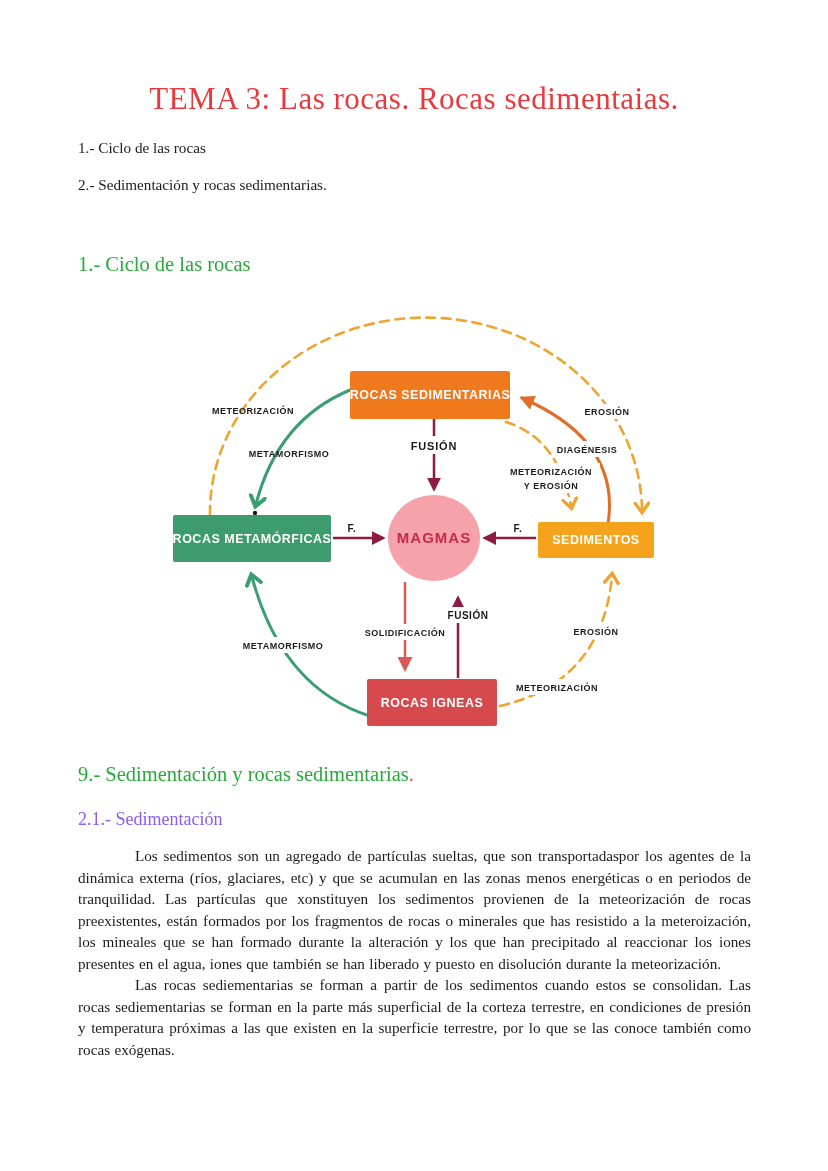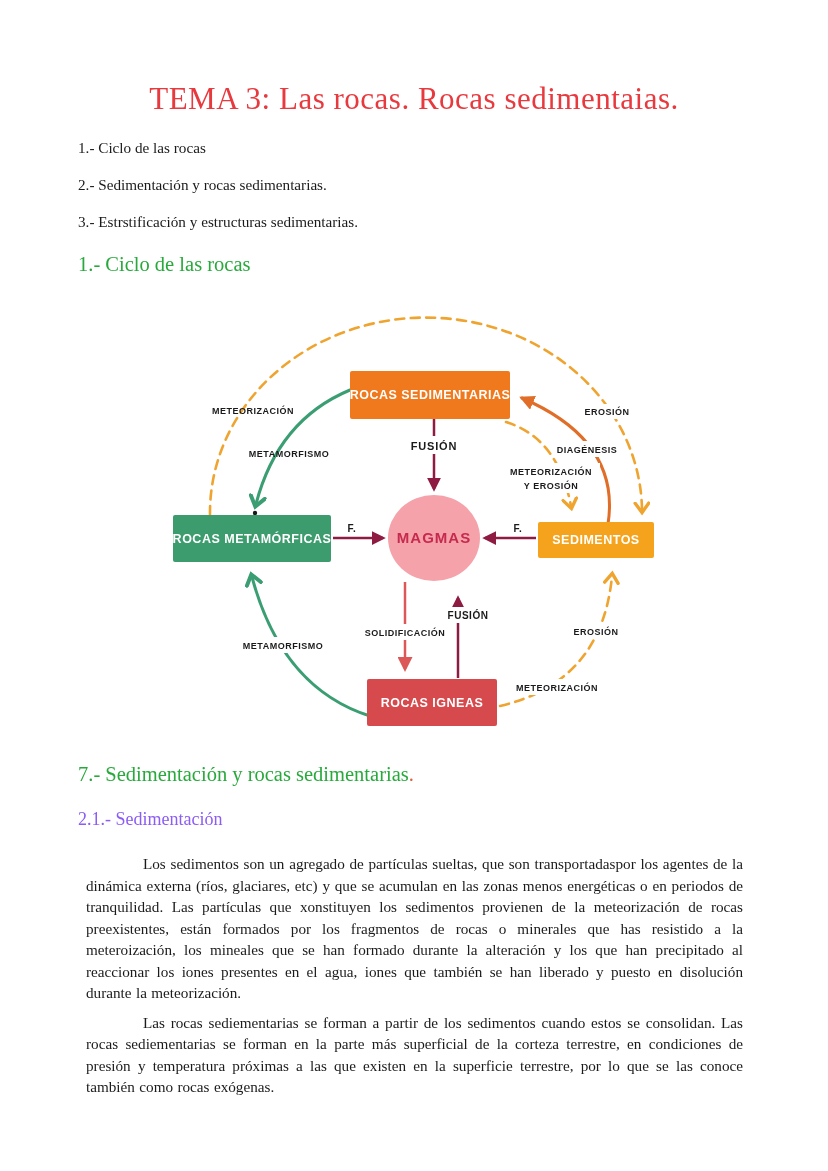--- a/index.html
+++ b/index.html
@@ -35,21 +35,21 @@
     font-size:18px;line-height:23px;
     color:#8b5cf6;
     white-space:nowrap;
   }
   .bodytext{
     position:absolute;left:78px;top:845px;width:673px;
     font-size:15.2px;line-height:21.5px;
     text-align:justify;
     word-spacing:0.6px;
   }
-  .bodytext p{margin:8px;text-indent:57px;}
+  .bodytext p{margin:0;text-indent:57px;}
   .diagram{
     position:absolute;left:150px;top:310px;
     width:540px;height:435px;
   }
   .dlabel{
     font-family:"Liberation Sans", sans-serif;
     font-weight:bold;
     font-size:9px;
     letter-spacing:0.5px;
     fill:#1a1a1a;
@@ -83,21 +83,20 @@
 </head>
 <body>
 
 <div class="page">
 
   <div class="doc-title">TEMA 3: Las rocas. Rocas sedimentaias.</div>
 
   <div class="toc">
     <div class="toc-item">1.- Ciclo de las rocas</div>
     <div class="toc-item">2.- Sedimentación y rocas sedimentarias.</div>
-    <div class="toc-item">3.- Estrstificación y estructuras sedimentarias.</div>
   </div>
 
   <div class="h-green h1-green">1.- Ciclo de las rocas</div>
 
   <svg class="diagram" viewBox="0 0 540 435" xmlns="http://www.w3.org/2000/svg">
     <defs>
       <marker id="tri-maroon" viewBox="0 0 10 10" refX="8" refY="5" markerWidth="5.5" markerHeight="5.5" orient="auto">
         <path d="M0,0 L10,5 L0,10 z" fill="#8e1c42"></path>
       </marker>
       <marker id="tri-red" viewBox="0 0 10 10" refX="8" refY="5" markerWidth="6" markerHeight="6" orient="auto">
@@ -161,21 +160,21 @@
     <text class="dlabel" x="401" y="179">Y  EROSIÓN</text>
     <text class="dlabel dlabel-med" x="202" y="222">F.</text>
     <text class="dlabel dlabel-med" x="368" y="222">F.</text>
     <text class="dlabel" x="255" y="326">SOLIDIFICACIÓN</text>
     <text class="dlabel dlabel-med" x="318" y="309">FUSIÓN</text>
     <text class="dlabel" x="133" y="339">METAMORFISMO</text>
     <text class="dlabel" x="446" y="325">EROSIÓN</text>
     <text class="dlabel" x="407" y="381">METEORIZACIÓN</text>
   </svg>
 
-  <div class="h-green h2-green"><span>7.- Sedimentación y rocas sedimentarias</span><span class="h2-dot">.</span></div>
+  <div class="h-green h2-green"><span>9.- Sedimentación y rocas sedimentarias</span><span class="h2-dot">.</span></div>
 
   <div class="h-orange">2.1.- Sedimentación</div>
 
   <div class="bodytext">
     <p>Los sedimentos son un agregado de partículas sueltas, que son transportadaspor los agentes de la dinámica externa (ríos, glaciares, etc) y que se acumulan en las zonas menos energéticas o en periodos de tranquilidad. Las partículas que xonstituyen los sedimentos provienen de la meteorización de rocas preexistentes, están formados por los fragmentos de rocas o minerales que has resistido a la meteroización, los mineales que se han formado durante la alteración y los que han precipitado al reaccionar los iones presentes en el agua, iones que también se han liberado y puesto en disolución durante la meteorización.</p>
     <p>Las rocas sediementarias se forman a partir de los sedimentos cuando estos se consolidan. Las rocas sediementarias se forman en la parte más superficial de la corteza terrestre, en condiciones de presión y temperatura próximas a las que existen en la superficie terrestre, por lo que se las conoce también como rocas exógenas.</p>
   </div>
 
 </div>
 

